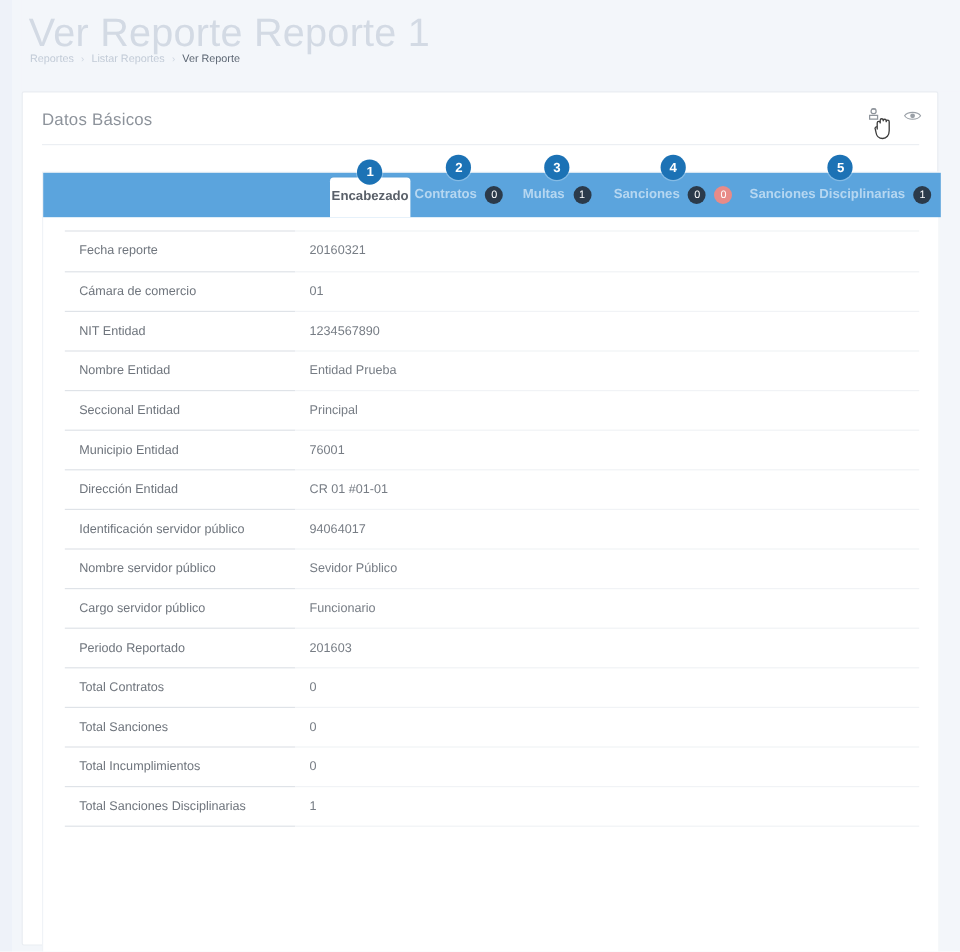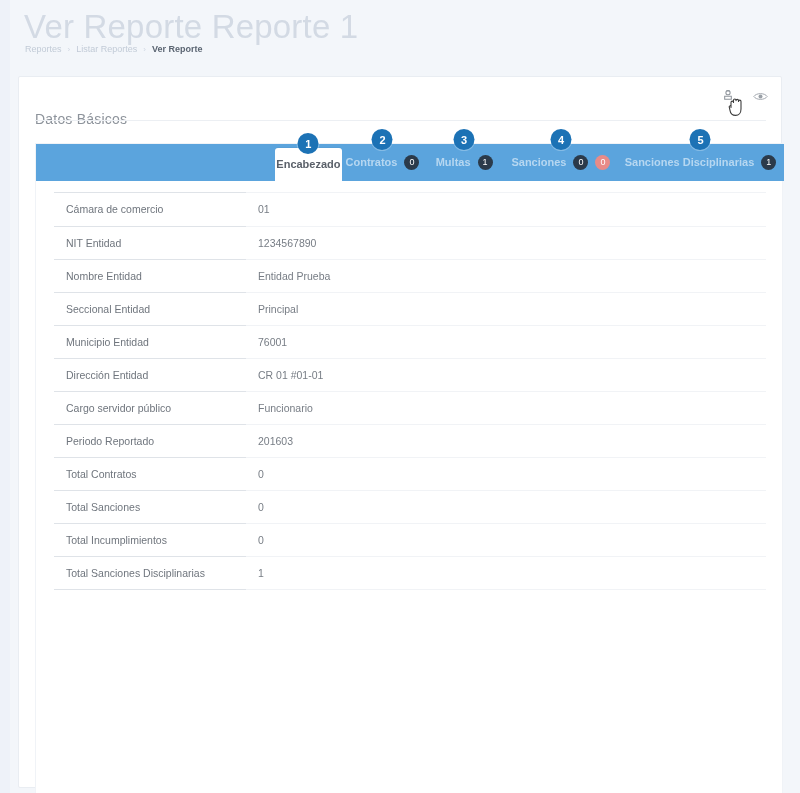--- a/index.html
+++ b/index.html
@@ -52,21 +52,21 @@
     left: 7px;
     top: 44px;
     font-size: 9px;
     color: #b9c3d0;
     white-space: nowrap;
     display: flex;
     align-items: flex-end;
     gap: 6px;
   }
   .breadcrumb .crumb { color: #c2cbd7; }
-  .breadcrumb .crumb.active { color: #5b6572; font-weight: bold; }
+  .breadcrumb .crumb.active { color: #5b6572; font-weight: normal; }
   .breadcrumb .sep { color: #cfd7e2; font-size: 8px; }
 
   
   .outer-card {
     position: absolute;
     left: 18px;
     top: 76px;
     width: 764px;
     height: 712px;
     background: #ffffff;
@@ -75,21 +75,20 @@
   }
 
   .panel-heading {
     position: absolute;
     left: 16px;
     top: 14px;
     font-size: 14px;
     font-weight: 400;
     color: #8d939b;
     letter-spacing: 0.2px;
-    margin-top: 20px;
   }
 
   .panel-tools {
     position: absolute;
     right: 12px;
     top: 10px;
     display: flex;
     align-items: center;
     gap: 14px;
   }
@@ -345,20 +344,24 @@
 
       </div>
     </div>
 
     <div class="table-top-rule"></div>
     <div class="table-top-rule-light"></div>
 
     <table class="data-table">
       <tbody>
         <tr>
+          <th>Fecha reporte</th>
+          <td>20160321</td>
+        </tr>
+        <tr>
           <th>Cámara de comercio</th>
           <td>01</td>
         </tr>
         <tr>
           <th>NIT Entidad</th>
           <td>1234567890</td>
         </tr>
         <tr>
           <th>Nombre Entidad</th>
           <td>Entidad Prueba</td>
@@ -369,20 +372,28 @@
         </tr>
         <tr>
           <th>Municipio Entidad</th>
           <td>76001</td>
         </tr>
         <tr>
           <th>Dirección Entidad</th>
           <td>CR 01 #01-01</td>
         </tr>
         <tr>
+          <th>Identificación servidor público</th>
+          <td>94064017</td>
+        </tr>
+        <tr>
+          <th>Nombre servidor público</th>
+          <td>Sevidor Público</td>
+        </tr>
+        <tr>
           <th>Cargo servidor público</th>
           <td>Funcionario</td>
         </tr>
         <tr>
           <th>Periodo Reportado</th>
           <td>201603</td>
         </tr>
         <tr>
           <th>Total Contratos</th>
           <td>0</td>

